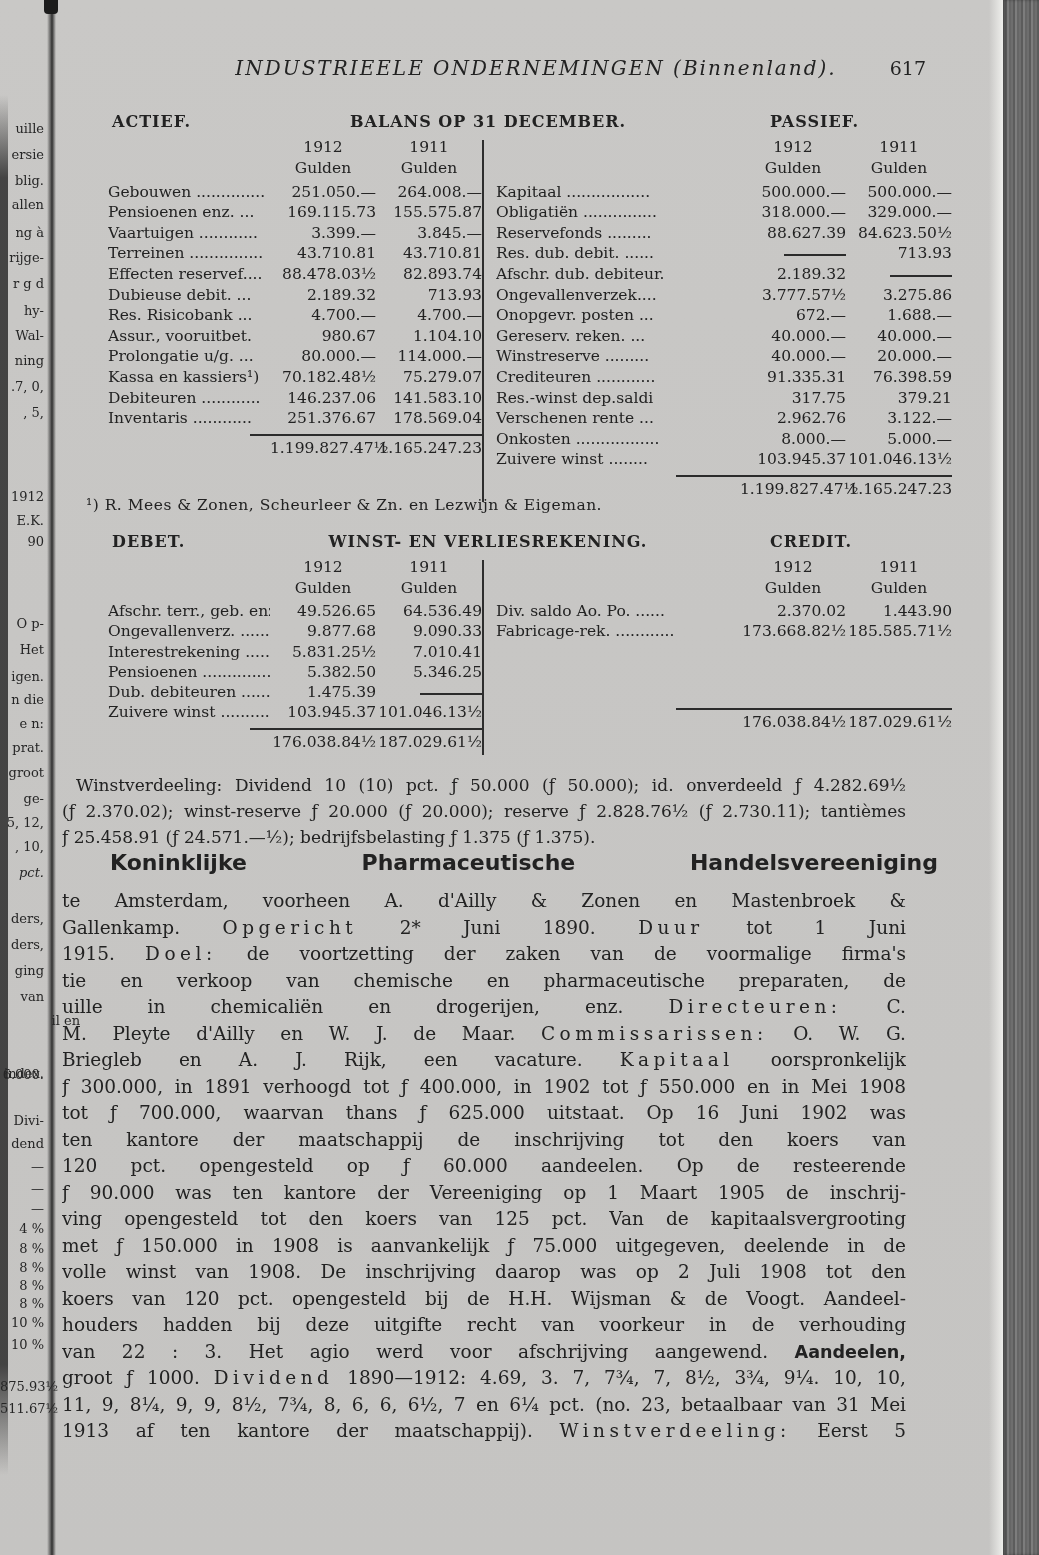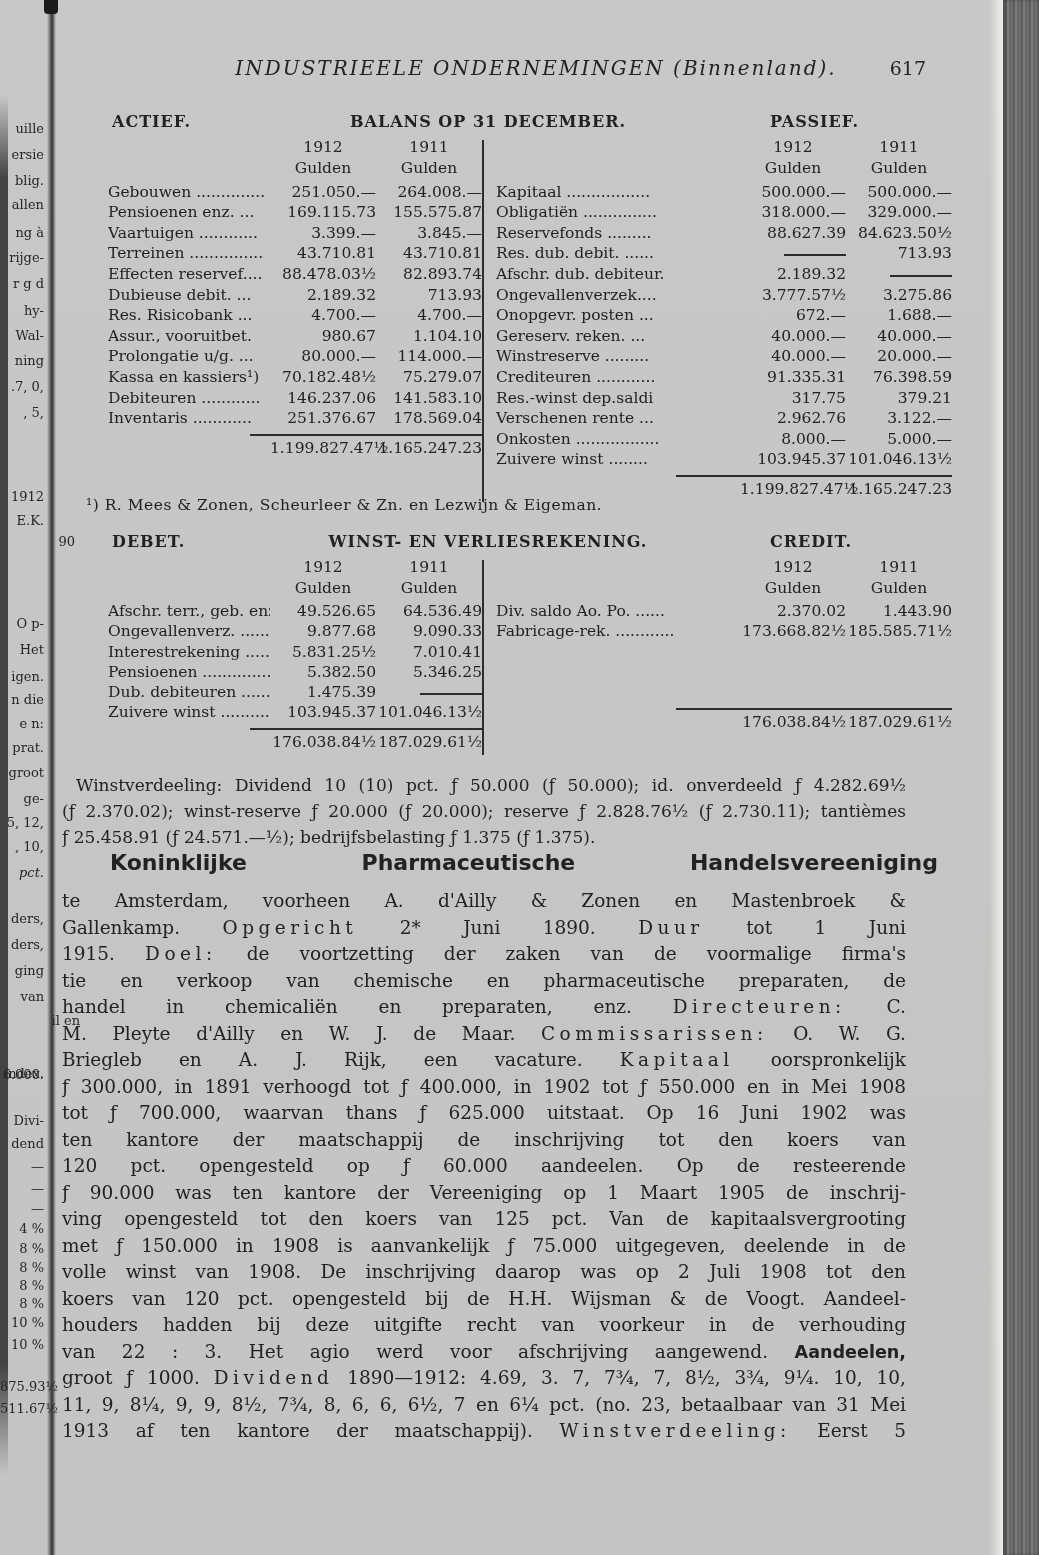--- a/index.html
+++ b/index.html
@@ -82,21 +82,21 @@
       <span class="frag" style="top: 226px; left: 0px;">ng à</span>
       <span class="frag" style="top: 251px; left: 0px;">rijge-</span>
       <span class="frag" style="top: 277px; left: 0px;">r g d</span>
       <span class="frag" style="top: 304px; left: 0px;">hy-</span>
       <span class="frag" style="top: 329px; left: 0px;">Wal-</span>
       <span class="frag" style="top: 354px; left: 0px;">ning</span>
       <span class="frag" style="top: 380px; left: 0px;">.7, 0,</span>
       <span class="frag" style="top: 406px; left: 0px;">, 5,</span>
       <span class="frag" style="top: 490px; left: 0px;">1912</span>
       <span class="frag" style="top: 514px; left: 0px;">E.K.</span>
-      <span class="frag" style="top: 535px; left: 0px; padding-left: 31px;">90</span>
+      <span class="frag" style="top: 535px; left: 0px;">90</span>
       <span class="frag" style="top: 617px; left: 0px;">O p-</span>
       <span class="frag" style="top: 643px; left: 0px;">Het</span>
       <span class="frag" style="top: 670px; left: 0px;">igen.</span>
       <span class="frag" style="top: 693px; left: 0px;">n die</span>
       <span class="frag" style="top: 717px; left: 0px;">e n:</span>
       <span class="frag" style="top: 741px; left: 0px;">prat.</span>
       <span class="frag" style="top: 766px; left: 0px;">groot</span>
       <span class="frag" style="top: 792px; left: 0px;">ge-</span>
       <span class="frag" style="top: 816px; left: 0px;">5, 12,</span>
       <span class="frag" style="top: 840px; left: 0px;">, 10,</span>
@@ -409,21 +409,21 @@
       <div class="line"><span>ƒ 25.458.91 (ƒ 24.571.—½); bedrijfsbelasting ƒ 1.375 (ƒ 1.375).</span></div>
     </div>
 
   <div id="company-heading">Koninklijke Pharmaceutische Handelsvereeniging</div>
 
   <div class="textblock" id="body-text" style="top:888px;">
       <div class="line"><span>te Amsterdam, voorheen A. d'Ailly &amp; Zonen en Mastenbroek &amp;</span></div>
       <div class="line"><span>Gallenkamp. </span><span class="sp">Opgericht</span><span> 2* Juni 1890. </span><span class="sp">Duur</span><span> tot 1 Juni</span></div>
       <div class="line"><span>1915. </span><span class="sp">Doel:</span><span> de voortzetting der zaken van de voormalige firma's</span></div>
       <div class="line"><span>tie en verkoop van chemische en pharmaceutische preparaten, de</span></div>
-      <div class="line"><span>handel in chemicaliën en preparaten, enz. </span><span class="sp">Directeuren:</span><span> C.</span></div>
+      <div class="line"><span>uille in chemicaliën en drogerijen, enz. </span><span class="sp">Directeuren:</span><span> C.</span></div>
       <div class="line"><span>M. Pleyte d'Ailly en W. J. de Maar. </span><span class="sp">Commissarissen:</span><span> O. W. G.</span></div>
       <div class="line"><span>Briegleb en A. J. Rijk, een vacature. </span><span class="sp">Kapitaal</span><span> oorspronkelijk</span></div>
       <div class="line"><span>ƒ 300.000, in 1891 verhoogd tot ƒ 400.000, in 1902 tot ƒ 550.000 en in Mei 1908</span></div>
       <div class="line"><span>tot ƒ 700.000, waarvan thans ƒ 625.000 uitstaat. Op 16 Juni 1902 was</span></div>
       <div class="line"><span>ten kantore der maatschappij de inschrijving tot den koers van</span></div>
       <div class="line"><span>120 pct. opengesteld op ƒ 60.000 aandeelen. Op de resteerende</span></div>
       <div class="line"><span>ƒ 90.000 was ten kantore der Vereeniging op 1 Maart 1905 de inschrij-</span></div>
       <div class="line"><span>ving opengesteld tot den koers van 125 pct. Van de kapitaalsvergrooting</span></div>
       <div class="line"><span>met ƒ 150.000 in 1908 is aanvankelijk ƒ 75.000 uitgegeven, deelende in de</span></div>
       <div class="line"><span>volle winst van 1908. De inschrijving daarop was op 2 Juli 1908 tot den</span></div>

